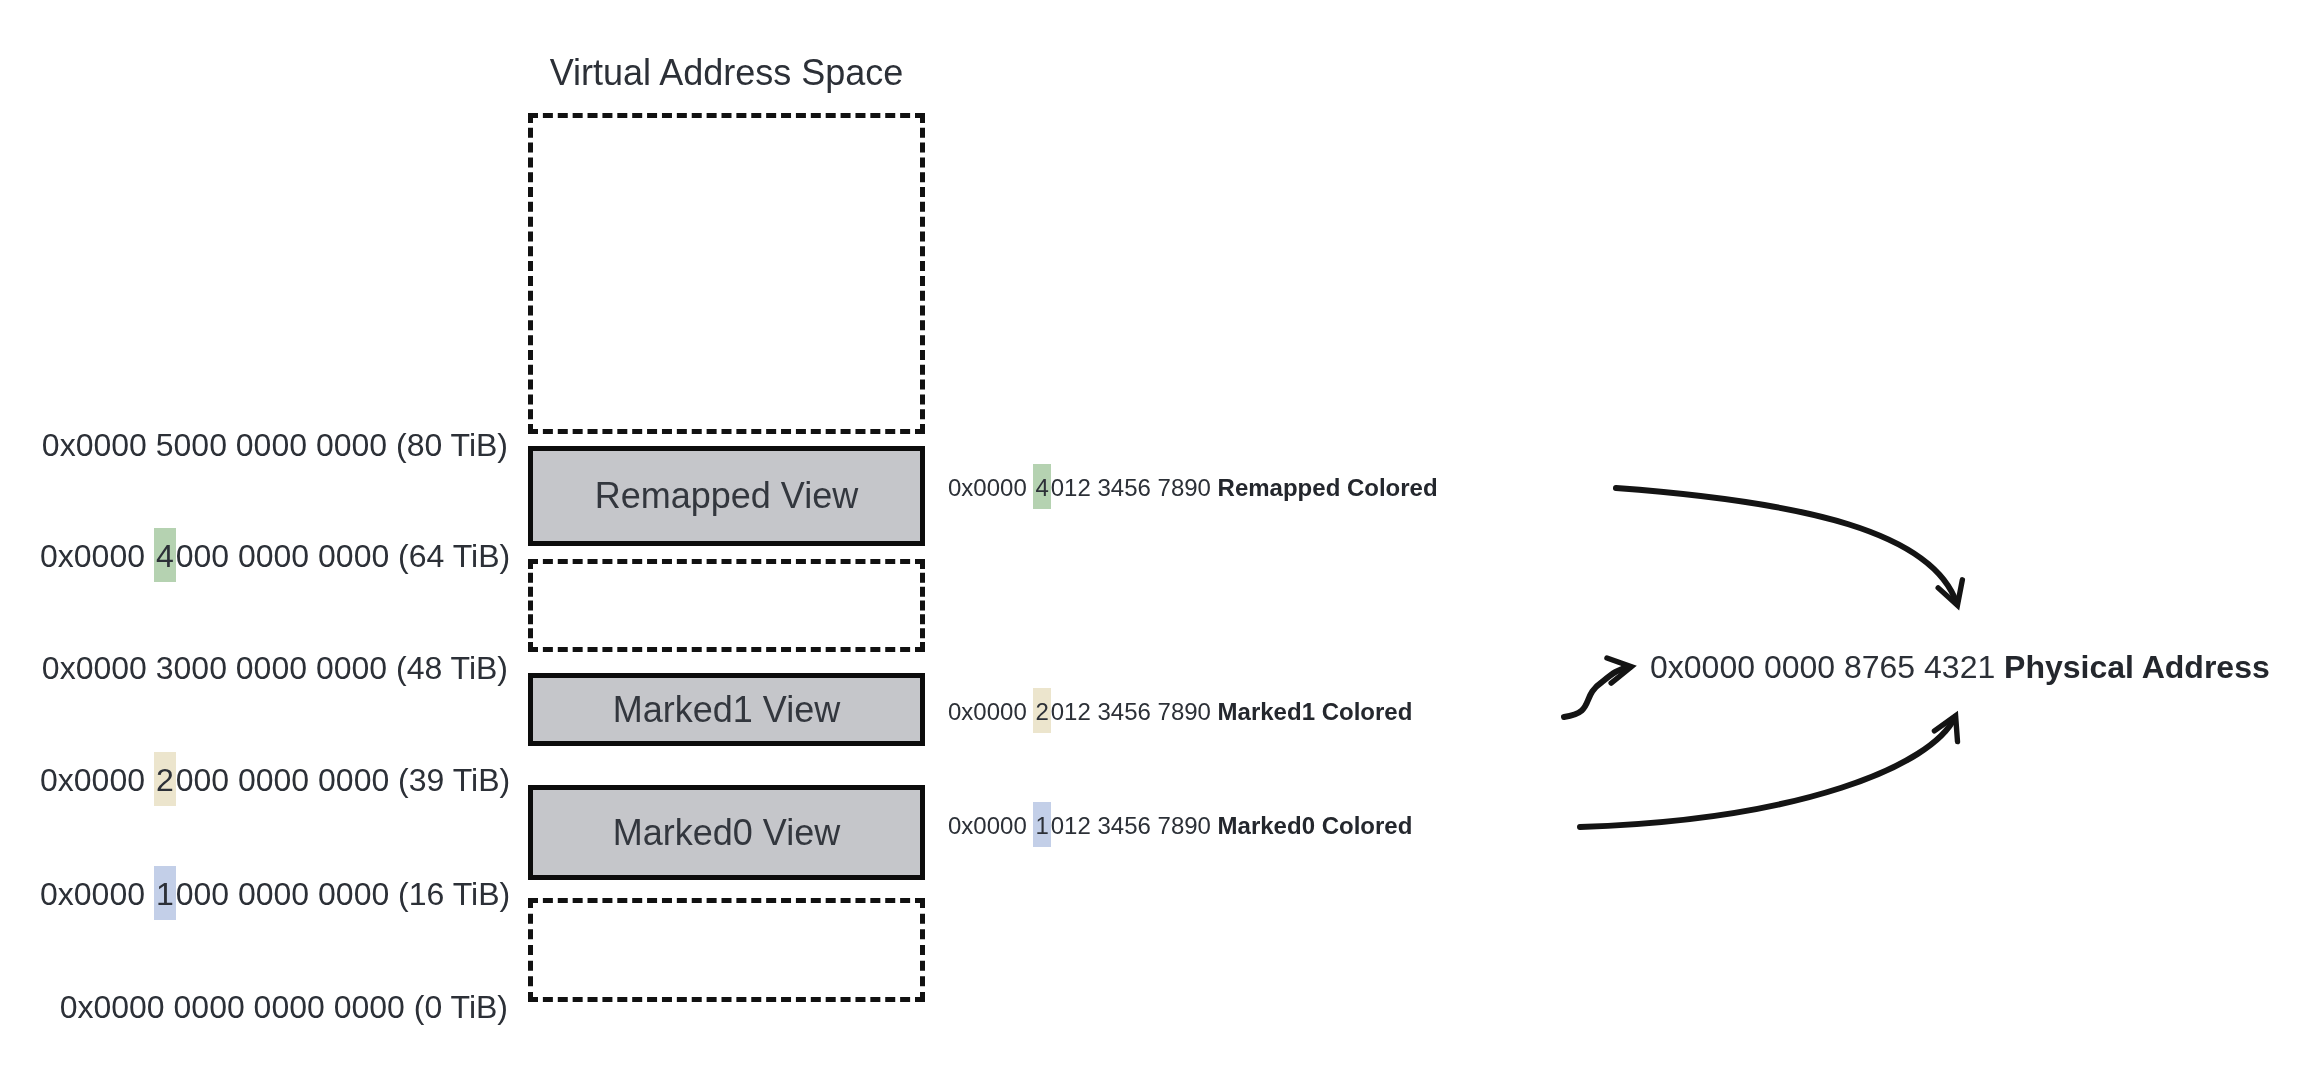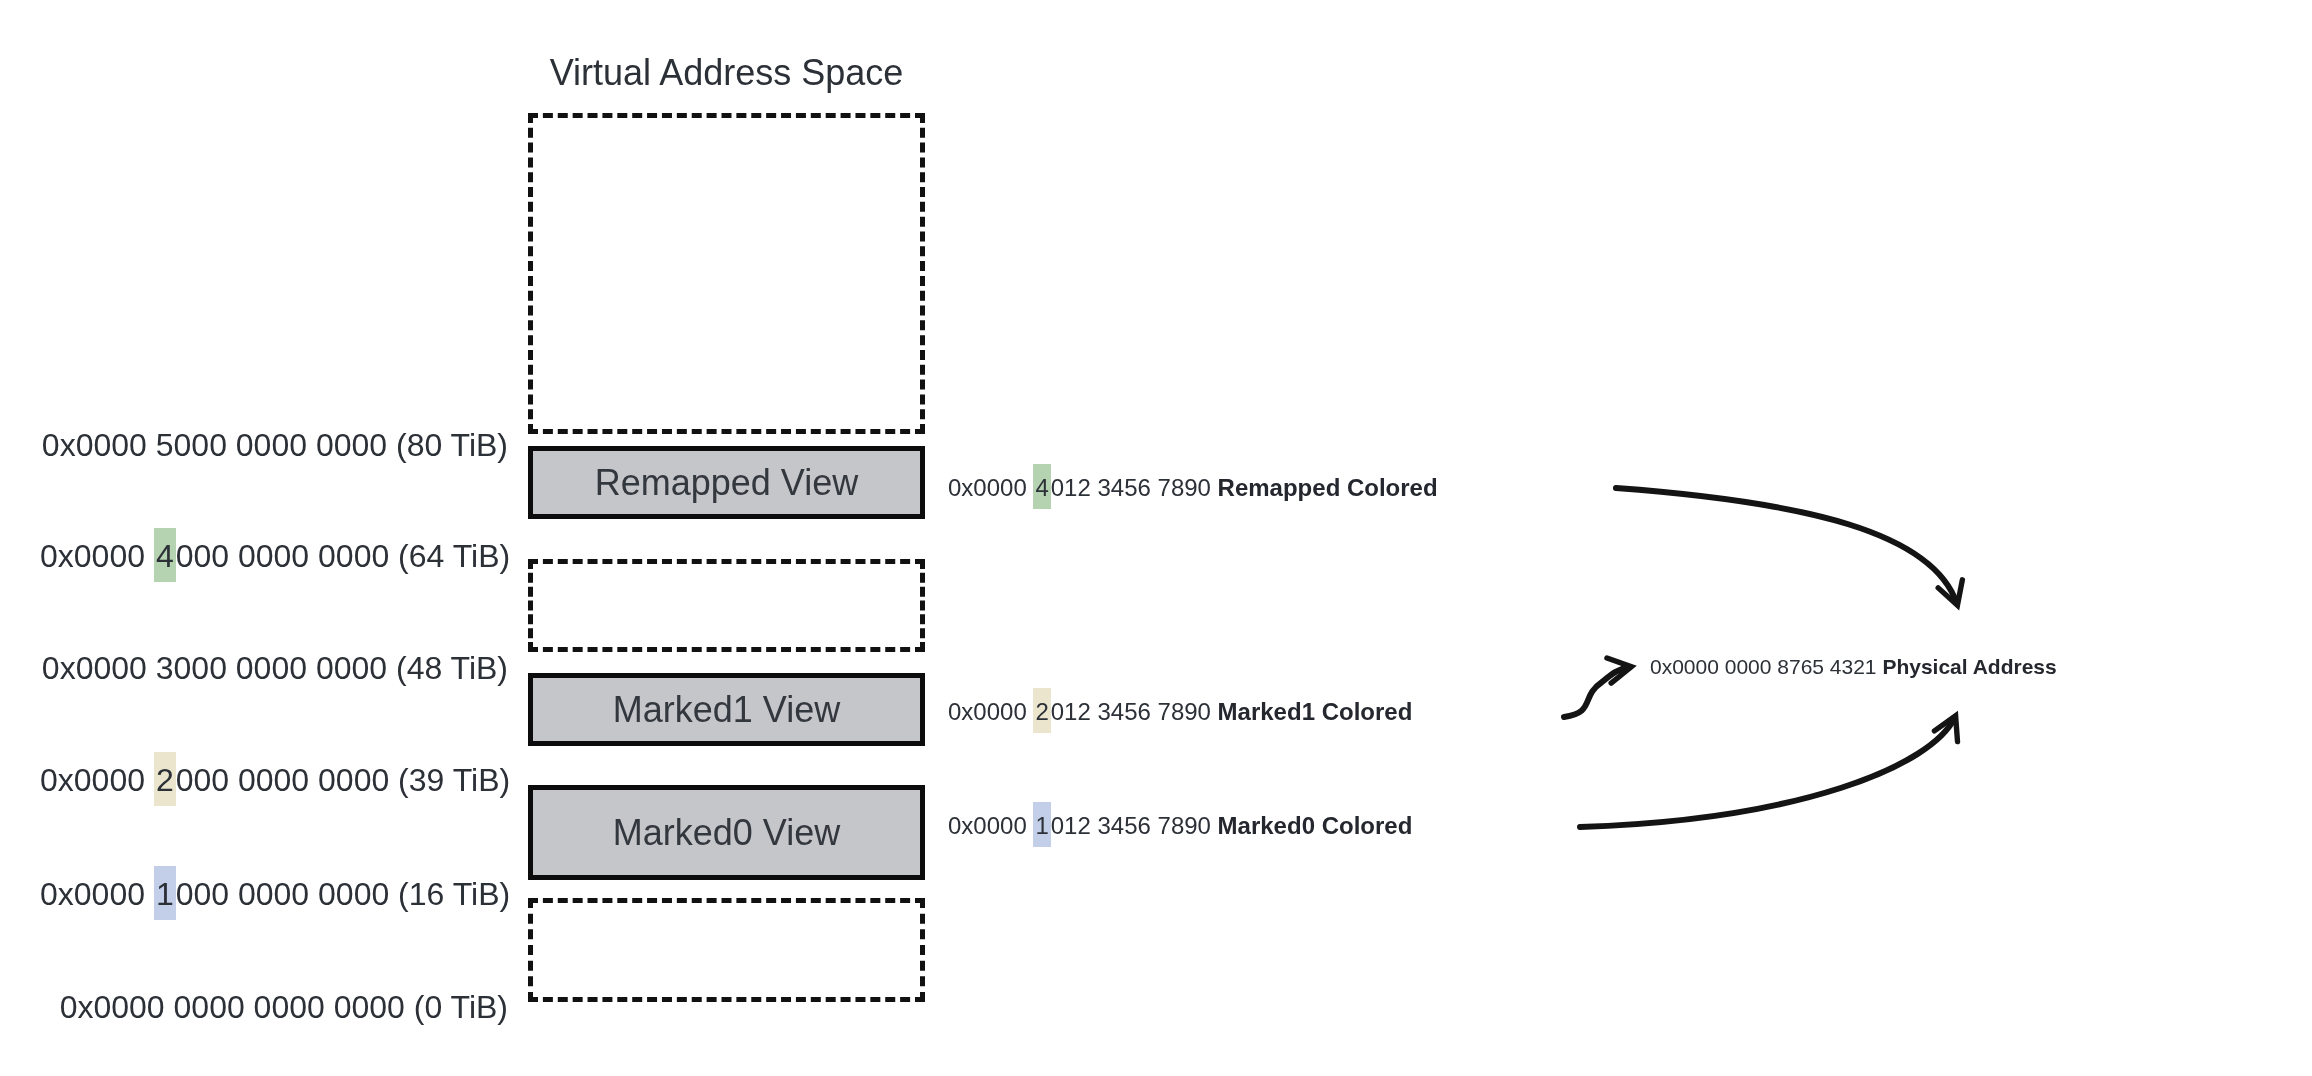--- a/index.html
+++ b/index.html
@@ -13,39 +13,39 @@
   }
   
   .memcol-box{position:absolute;left:528px;width:397px;box-sizing:border-box;}
   .dashed{border:5px dashed #111111;background:#ffffff;}
   .solid{
     border:5px solid #0c0c0c;background:#c5c6ca;
     display:flex;align-items:center;justify-content:center;
     font-size:36px;color:#33373e;white-space:nowrap;
   }
   .box-a{top:113px;height:321px;}
-  .box-remapped{top:446px;height:73px;}
+  .box-remapped{top:446px;height:100px;}
   .box-b{top:559px;height:93px;}
   .box-marked1{top:673px;height:73px;}
   .box-marked0{top:785px;height:95px;}
   .box-c{top:898px;height:104px;}
   
   .scale-label{
     position:absolute;left:40px;width:468px;text-align:right;
     font-size:32px;line-height:40px;white-space:nowrap;color:#2c3037;
   }
   .y-80{top:425px;} .y-64{top:536px;text-align:center;} .y-48{top:648px;}
   .y-32{top:760px;} .y-16{top:874px;} .y-0{top:987px;}
   
   .map-row{
     position:absolute;left:948px;font-size:24px;line-height:42px;
     white-space:nowrap;color:#2c3037;
   }
   .row-remapped{top:467px;} .row-marked1{top:691px;} .row-marked0{top:805px;}
-  .row-physical{position:absolute;left:1650px;top:646px;font-size:21px;line-height:42px;white-space:nowrap;color:#2c3037;}
+  .row-physical{position:absolute;left:1650px;top:646px;font-size:32px;line-height:42px;white-space:nowrap;color:#2c3037;}
   .bold{font-weight:bold;color:#24272d;}
   
   .hl{padding:10px 2px 8px 2px;}
   .hl-green{background:#b5d2b1;}
   .hl-wheat{background:#ece5cd;}
   .hl-blue{background:#c3cfe8;}
   
   #arrows{position:absolute;left:0;top:0;width:2312px;height:1076px;pointer-events:none;}
 </style>
 </head>

